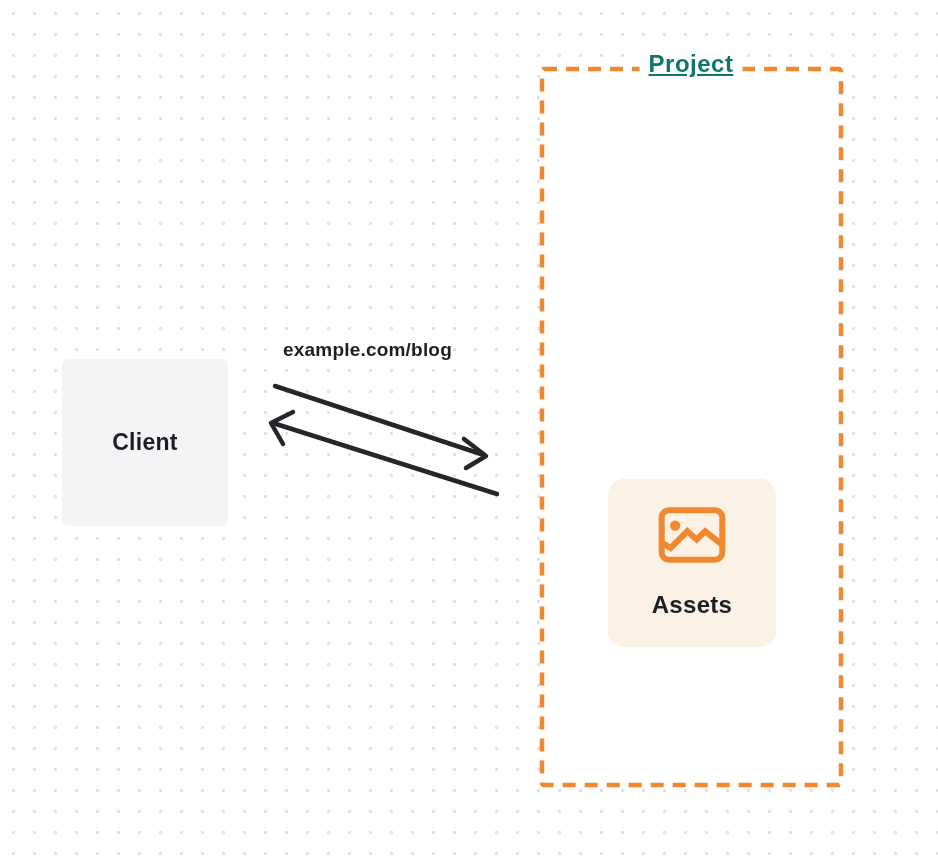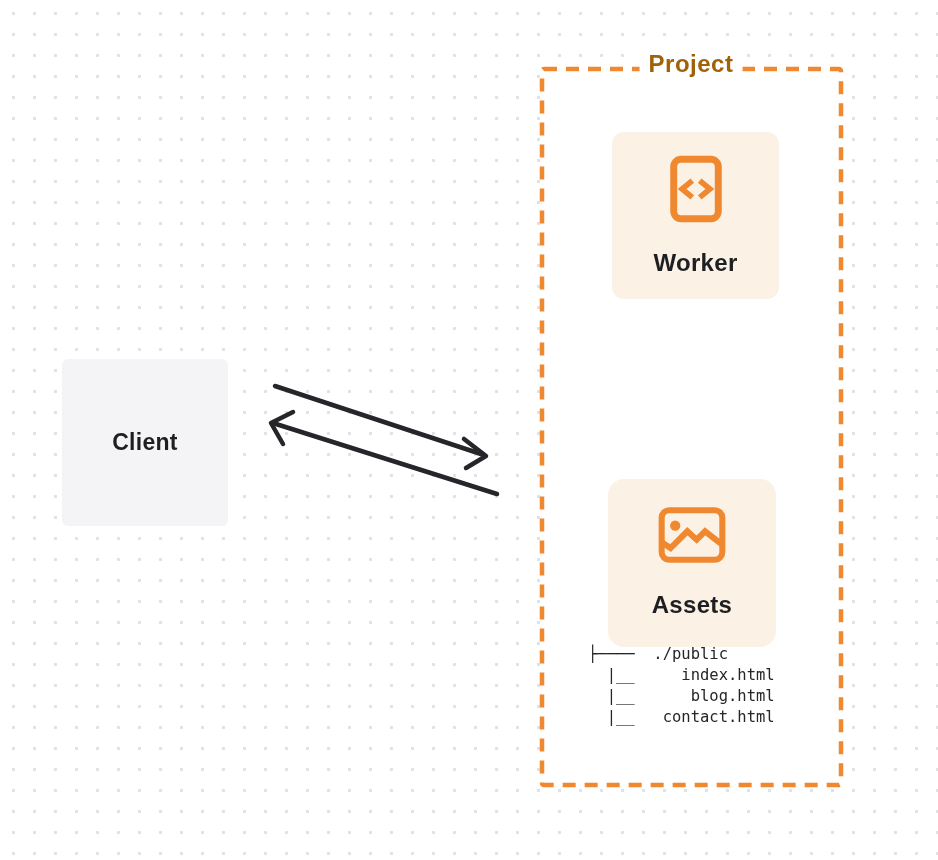--- a/index.html
+++ b/index.html
@@ -19,25 +19,26 @@
     left: 0; top: 0;
     width: 938px; height: 860px;
   }
   .project-label {
     position: absolute;
     left: 691px;
     top: 50px;
     transform: translateX(-50%);
     background: #ffffff;
     padding: 0 9px;
-    color: #a16207;
+    color: #0f766e;
     font-size: 24px;
     font-weight: bold;
     letter-spacing: 0.5px;
     white-space: nowrap;
+    text-decoration: underline;
   }
   .card {
     position: absolute;
     display: flex;
     flex-direction: column;
     align-items: center;
     justify-content: center;
     box-sizing: border-box;
   }
   .card .card-label {
@@ -107,37 +108,26 @@
       <path d="M293,412 L271,423 L283,444"></path>
     </g>
   </svg>
 
   <div class="project-label">Project</div>
 
   <div class="card client-card">
     <span class="card-label">Client</span>
   </div>
 
+  <div class="url-label">example.com/blog</div>
 
-  <div class="card worker-card">
-    <svg class="icon-box" width="52" height="68" viewBox="0 0 56 72" xmlns="http://www.w3.org/2000/svg">
-      <rect x="4" y="4" width="48" height="64" rx="8" fill="none" stroke="#f0882f" stroke-width="7.5"></rect>
-      <path d="M24 27 L13 36 L24 45" fill="none" stroke="#f0882f" stroke-width="6" stroke-linecap="butt" stroke-linejoin="miter"></path>
-      <path d="M32 27 L43 36 L32 45" fill="none" stroke="#f0882f" stroke-width="6" stroke-linecap="butt" stroke-linejoin="miter"></path>
-    </svg>
-    <span class="card-label">Worker</span>
-  </div>
 
   <div class="card assets-card">
     <svg class="icon-box" width="68" height="56" viewBox="0 0 72 60" xmlns="http://www.w3.org/2000/svg">
       <rect x="3.5" y="3.5" width="65" height="53" rx="8" fill="none" stroke="#f0882f" stroke-width="6.5"></rect>
       <circle cx="18" cy="20" r="5.5" fill="#f0882f"></circle>
       <path d="M4 38 L13 44 L31 26 L41 35 L50 26 L68 40" fill="none" stroke="#f0882f" stroke-width="6.5" stroke-linejoin="miter" stroke-linecap="butt"></path>
     </svg>
     <span class="card-label">Assets</span>
   </div>
 
-  <pre class="file-tree">├────  ./public
-  |__     index.html
-  |__      blog.html
-  |__   contact.html</pre>
 
 </div>
 
 </body></html>

